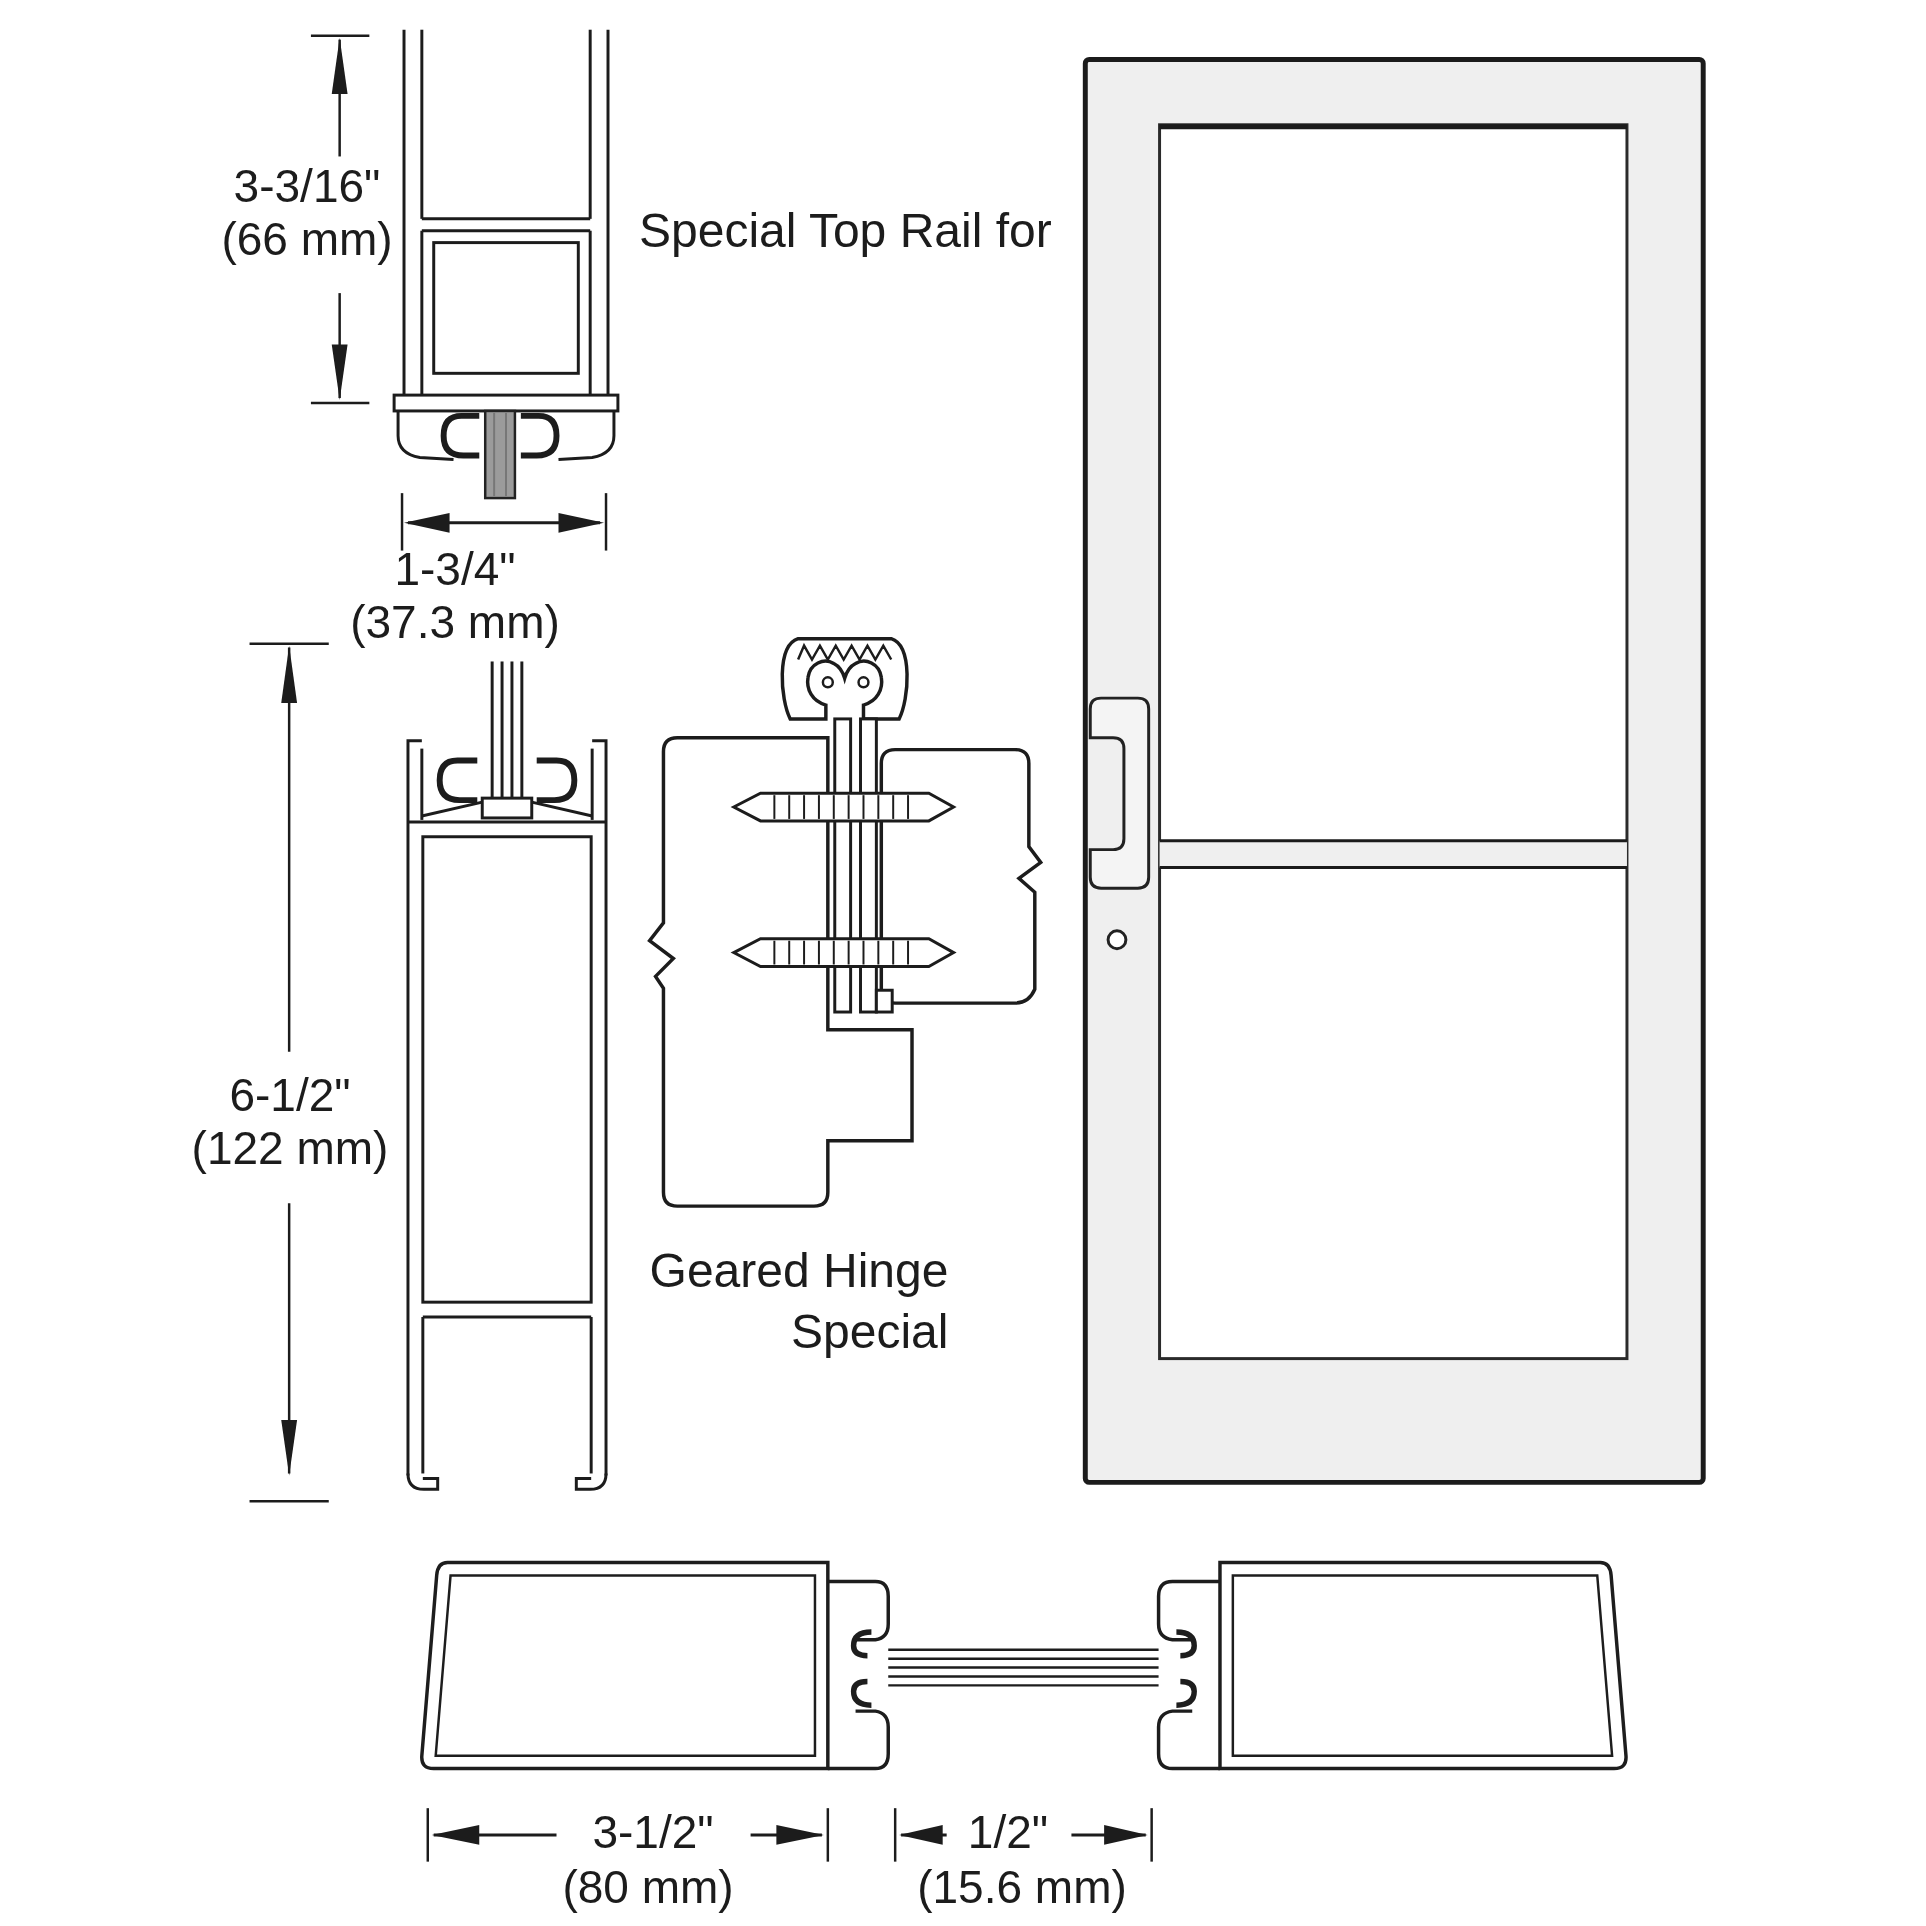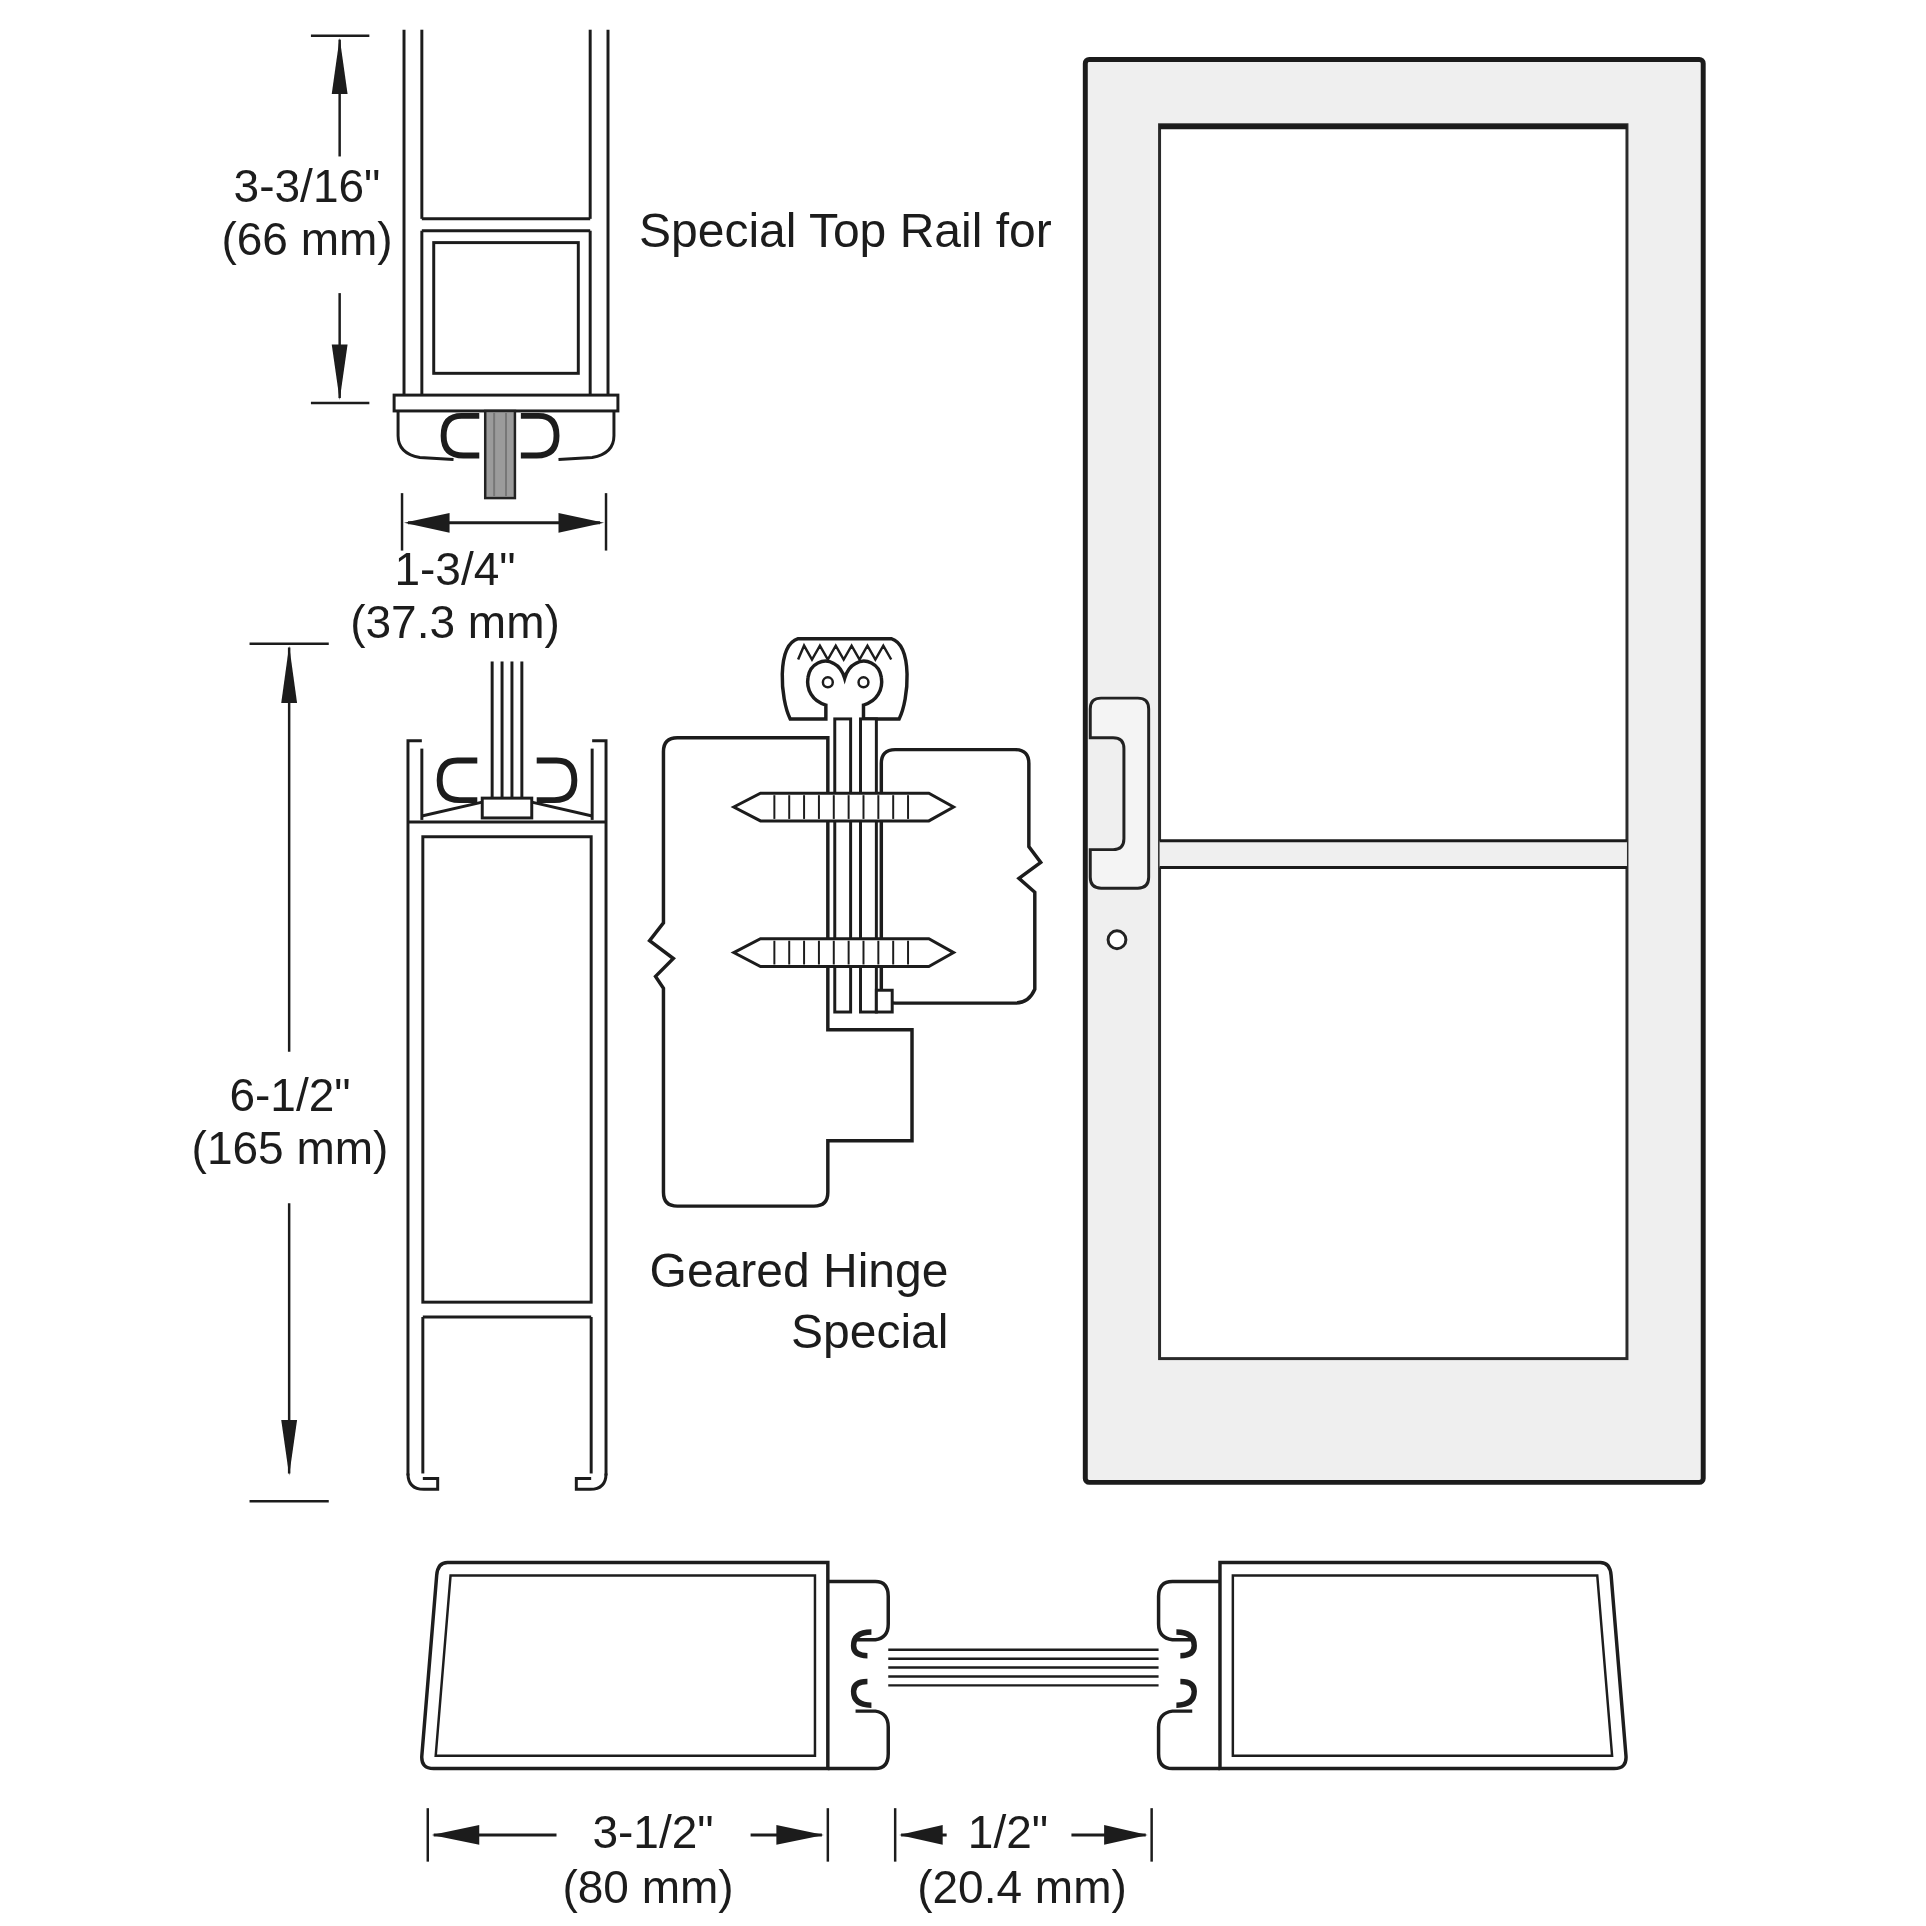--- a/index.html
+++ b/index.html
@@ -222,28 +222,28 @@
   <div>Special Top Rail for</div>
 </div>
 
 <div class="txt dim" style="left:455px;top:543px;">
   <div>1-3/4"</div>
   <div>(37.3 mm)</div>
 </div>
 
 <div class="txt dim" style="left:290px;top:1069px;">
   <div>6-1/2"</div>
-  <div>(165 mm)</div>
+  <div>(122 mm)</div>
 </div>
 
 <div class="txt note center" style="left:799px;top:1240px;">
   <div>Geared Hinge</div>
   <div>Special</div>
 </div>
 
 <div class="txt dim" style="left:653px;top:1806px;">3-1/2"</div>
 <div class="txt dim" style="left:648px;top:1861px;">(80 mm)</div>
 
 <div class="txt dim" style="left:1008px;top:1806px;">1/2"</div>
-<div class="txt dim" style="left:1022px;top:1861px;">(20.4 mm)</div>
+<div class="txt dim" style="left:1022px;top:1861px;">(15.6 mm)</div>
 
 </div>
 
 
 </body></html>

